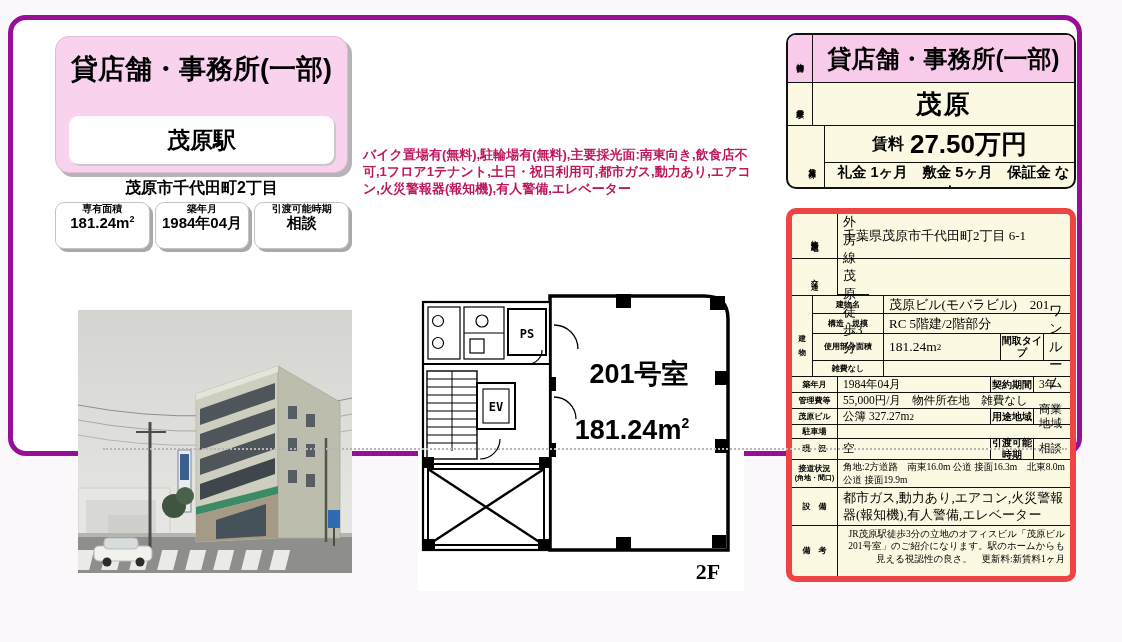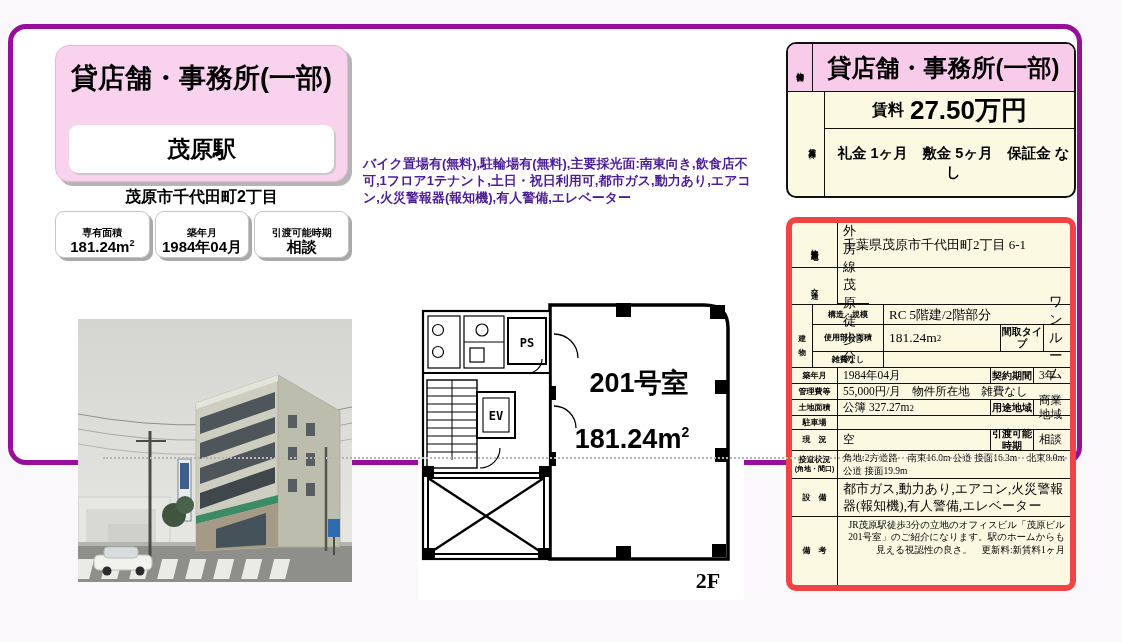--- a/index.html
+++ b/index.html
@@ -1,46 +1,46 @@
 <!DOCTYPE html>
 <html><head>
 <meta charset="utf-8">
 <style>
   html,body{margin:0;padding:0;}
   body{width:1122px;height:642px;overflow:hidden;background:#faf8fa;
        font-family:"Liberation Sans",sans-serif;color:#000;}
   .page{position:relative;width:1122px;height:642px;}
-  .board{position:absolute;left:8px;top:24px;width:1074px;height:441px;
+  .board{position:absolute;left:8px;top:15px;width:1074px;height:441px;
          border:5px solid #970F99;border-radius:18px;background:#fff;box-sizing:border-box;}
   .board-inner{position:absolute;left:0;top:0;right:0;bottom:0;}
   .bottom-artifact{position:absolute;left:90px;right:10px;bottom:1px;border-bottom:2px dotted #b9b3b9;}
 
   
   .title-card{position:absolute;left:42px;top:16px;width:293px;height:137px;
               background:#F9D2EE;border:1px solid #e3b9d8;border-radius:14px;
               box-shadow:4px 4px 0 #b5b5b5;box-sizing:border-box;}
   .title-card .big{margin-top:14px;text-align:center;font-size:27px;font-weight:bold;letter-spacing:0px;}
   .station-box{position:absolute;left:13px;top:79px;width:265px;height:48px;background:#fff;
                border-radius:9px;box-shadow:2px 2px 0 #c9c9c9;display:flex;align-items:center;justify-content:center;
                font-size:23px;font-weight:bold;}
   .addr{position:absolute;left:42px;top:158px;width:293px;text-align:center;
         font-size:16px;font-weight:bold;}
   .sumrow{position:absolute;left:42px;top:182px;width:294px;height:47px;display:flex;gap:5px;}
   .sumbox{flex:1;background:#fff;border:1px solid #c4c4c4;border-radius:9px;
           box-shadow:3px 3px 0 #a9a9a9;display:flex;flex-direction:column;align-items:center;
-          justify-content:flex-end;box-sizing:border-box;}
+          justify-content:flex-start;box-sizing:border-box;}
   .sumbox .lab{font-size:10px;font-weight:bold;line-height:1.1;}
   .sumbox .val{font-size:15px;font-weight:bold;line-height:1.25;}
   sup.sq{font-size:9px;vertical-align:super;line-height:0;}
 
   
   .checkpoint{position:absolute;left:350px;top:122px;width:402px;}
   .cp-title{height:26px;line-height:26px;padding-left:7px;font-size:16px;font-weight:bold;color:#3a3a34;
             background:linear-gradient(#fdfbec 0%,#faf6cf 55%,#f1e99b 100%);}
-  .cp-body{margin-top:5px;font-size:13px;font-weight:600;color:#4c1d95;line-height:1.3;}
+  .cp-body{margin-top:5px;font-size:13px;font-weight:600;color:#be185d;line-height:1.3;}
 
   
   .photo{position:absolute;left:65px;top:290px;width:274px;height:263px;}
   .photo svg{display:block;}
 
   
   .plan{position:absolute;left:405px;top:271px;width:326px;height:300px;}
   .plan svg{display:block;}
   .plan-room-label{font-size:27px;font-weight:bold;font-family:"Liberation Sans",sans-serif;}
   .plan-small{font-size:12px;font-weight:bold;font-family:"DejaVu Sans Mono",monospace;}
@@ -286,20 +286,26 @@
         </svg>
       </div>
 
       <div class="htable">
         <div class="hrow r1 pink">
           <div class="hlab">
               <span class="vlab">物件種目</span>
             </div>
           <div class="hval">貸店舗・事務所(一部)</div>
         </div>
+        <div class="hrow r2">
+          <div class="hlab">
+              <span class="vlab">最寄駅</span>
+            </div>
+          <div class="hval">茂原</div>
+        </div>
         <div class="hrow r3">
           <div class="hlab">
               <span class="vlab">賃貸条件</span>
             </div>
           <div class="hterms">
             <div class="hrent">
               <span class="rl">賃料</span>
               <span class="rv">27.50万円</span>
             </div>
             <div class="hfees">礼金 1ヶ月　敷金 5ヶ月　保証金 なし</div>
@@ -324,20 +330,24 @@
             <div class="ln1 big13">JR外房線 茂原 徒歩3分</div>
             <div class="ln2"></div>
           </div>
         </div>
 
         <div class="bgroup">
           <div class="bglab">
               <span class="vlab">建物</span>
             </div>
           <div class="bcol">
+            <div class="brow rowh17" style="flex:0 0 17px">
+              <div class="bsub">建物名</div>
+              <div class="bval big13">茂原ビル(モバラビル)　201</div>
+            </div>
             <div class="brow" style="flex:0 0 19px">
               <div class="bsub">構造・規模</div>
               <div class="bval big13">RC 5階建/2階部分</div>
             </div>
             <div class="brow" style="flex:0 0 26px">
               <div class="bsub">使用部分面積</div>
               <div class="bval w62 areaval">
                   <span>181.24m</span>
                   <sup class="sq">2</sup>
                 </div>
@@ -357,21 +367,21 @@
           <div class="dval2lab">契約期間</div>
           <div class="dval">3年</div>
         </div>
 
         <div class="drow rowh15">
           <div class="dlab">管理費等</div>
           <div class="dval">55,000円/月　物件所在地　雑費なし</div>
         </div>
 
         <div class="drow rowh15">
-          <div class="dlab">土地面積</div>
+          <div class="dlab">茂原ビル</div>
           <div class="dval w108">
               <span>公簿 327.27m</span>
               <sup class="sq">2</sup>
             </div>
           <div class="dval2lab">用途地域</div>
           <div class="dval">商業地域</div>
         </div>
 
         <div class="drow rowh13">
           <div class="dlab">駐車場</div>

